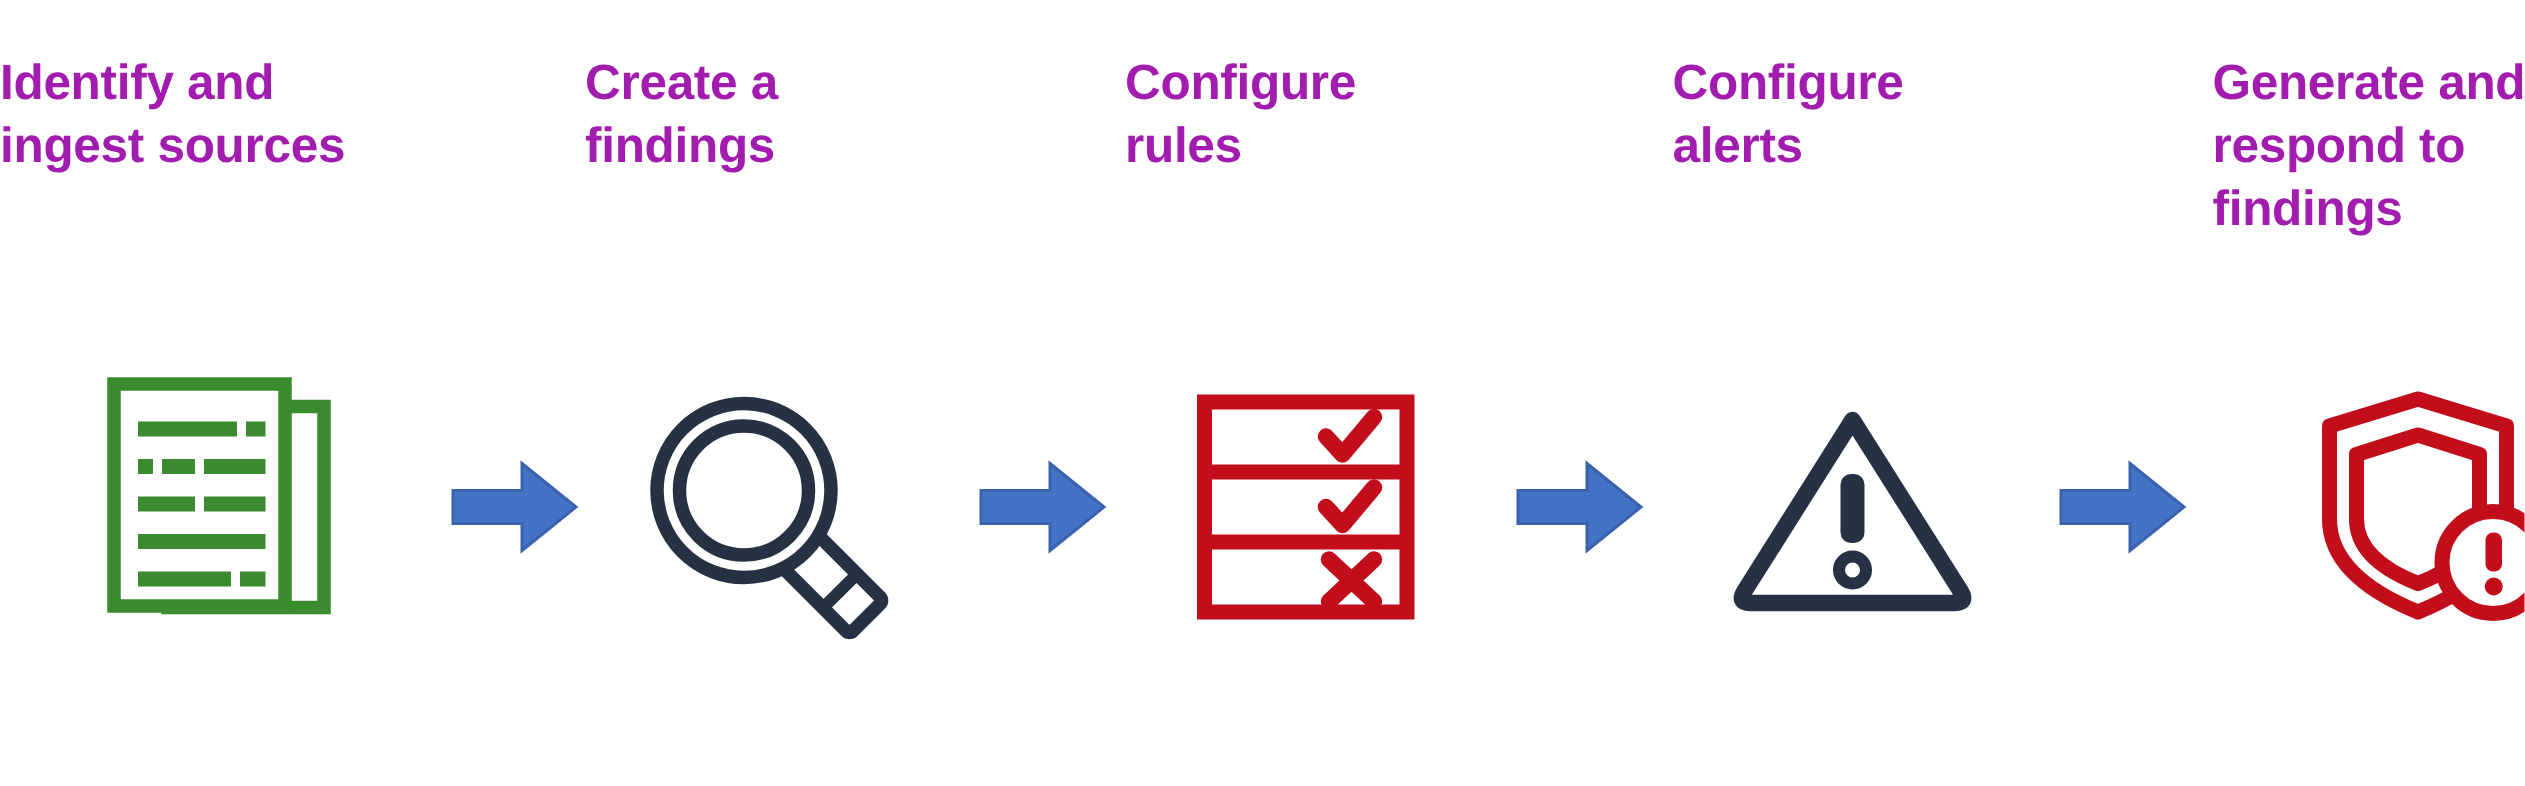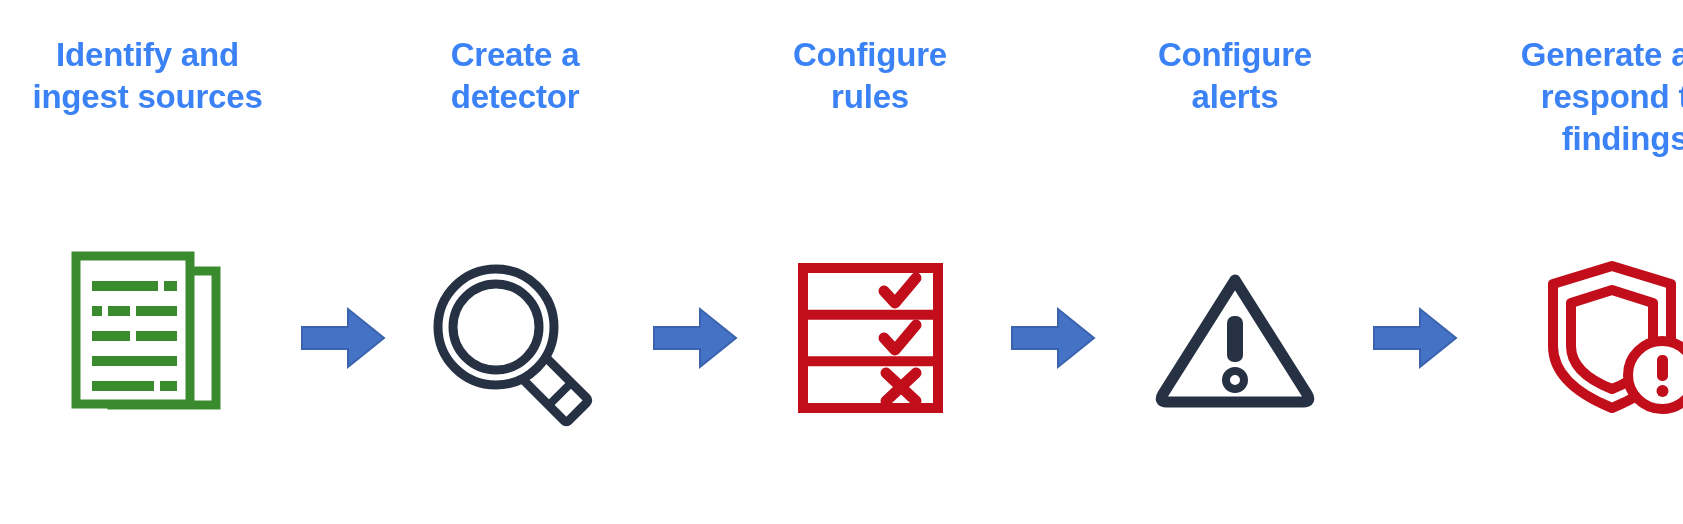--- a/index.html
+++ b/index.html
@@ -31,25 +31,24 @@
     position: relative;
     display: flex;
     flex-direction: column;
     align-items: center;
     height: 524px;
     flex: 0 0 auto;
   }
 
   .step-label {
     margin-top: 34px;
-    text-align: center;
     font-weight: bold;
     font-size: 33px;
     line-height: 1.28;
-    color: #3b82f6;
+    color: #a21caf;
     letter-spacing: -0.2px;
     white-space: pre-line;
     width: 100%;
   }
 
   .icon-slot {
     position: absolute;
     left: 0;
     top: 238px;
     width: 100%;
@@ -119,21 +118,21 @@
       <span>
         <svg width="86" height="62" viewBox="0 0 86 62" aria-hidden="true">
           <path d="M2 20 H48 V2 L84 31 L48 60 V42 H2 Z" fill="#4472c4" stroke="#3a62ad" stroke-width="2" stroke-linejoin="miter"></path>
         </svg>
       </span>
     </div>
   </div>
 
   <div class="step" style="width:250px;">
     <div class="step-label">Create a
-detector</div>
+findings</div>
     <div class="icon-slot">
       <span>
         <svg width="170" height="155" viewBox="0 0 170 155" aria-hidden="true">
 
           <g transform="rotate(45 101 104)">
             <rect x="95" y="88" width="72" height="32" rx="3" fill="#ffffff" stroke="#263244" stroke-width="9" stroke-linejoin="round"></rect>
             <line x1="142" y1="90" x2="142" y2="118" stroke="#263244" stroke-width="8"></line>
           </g>
 
           <circle cx="66" cy="66" r="58" fill="#ffffff" stroke="#263244" stroke-width="9"></circle>

